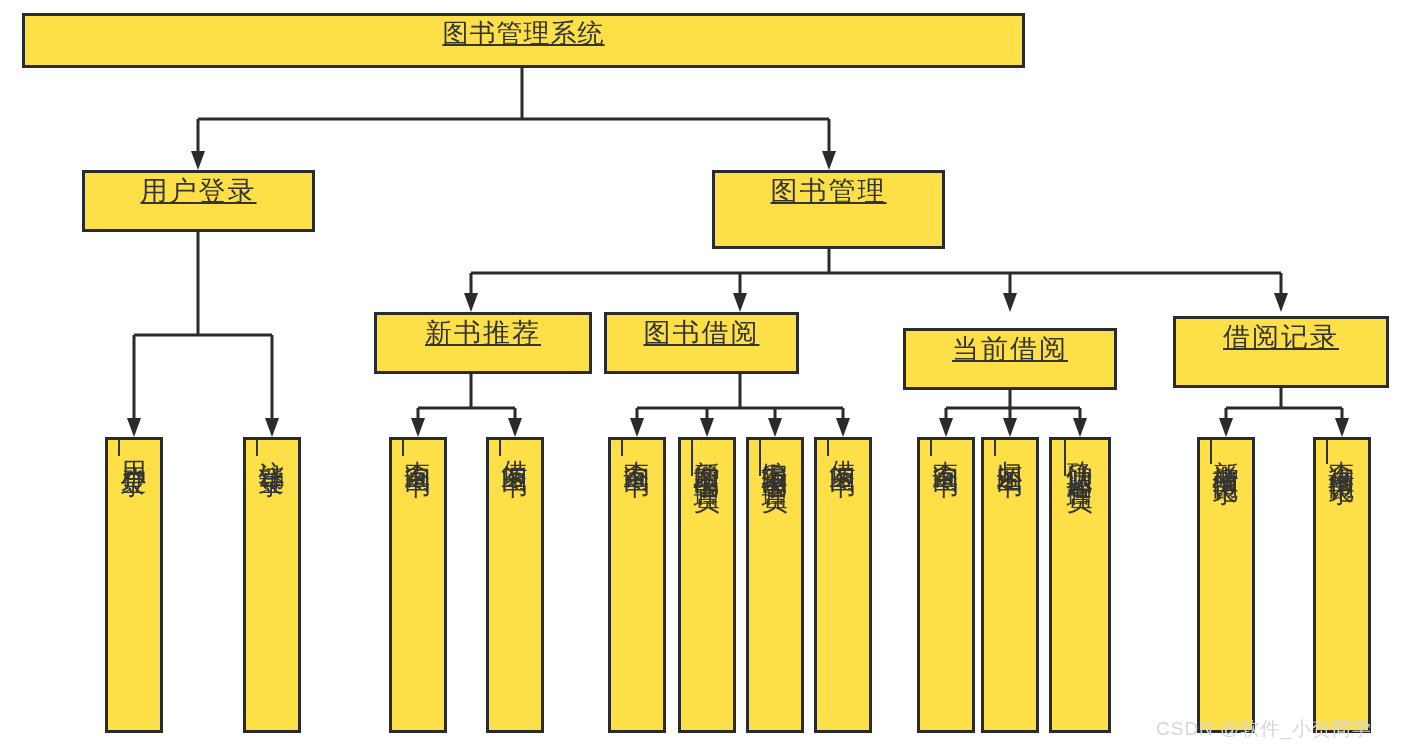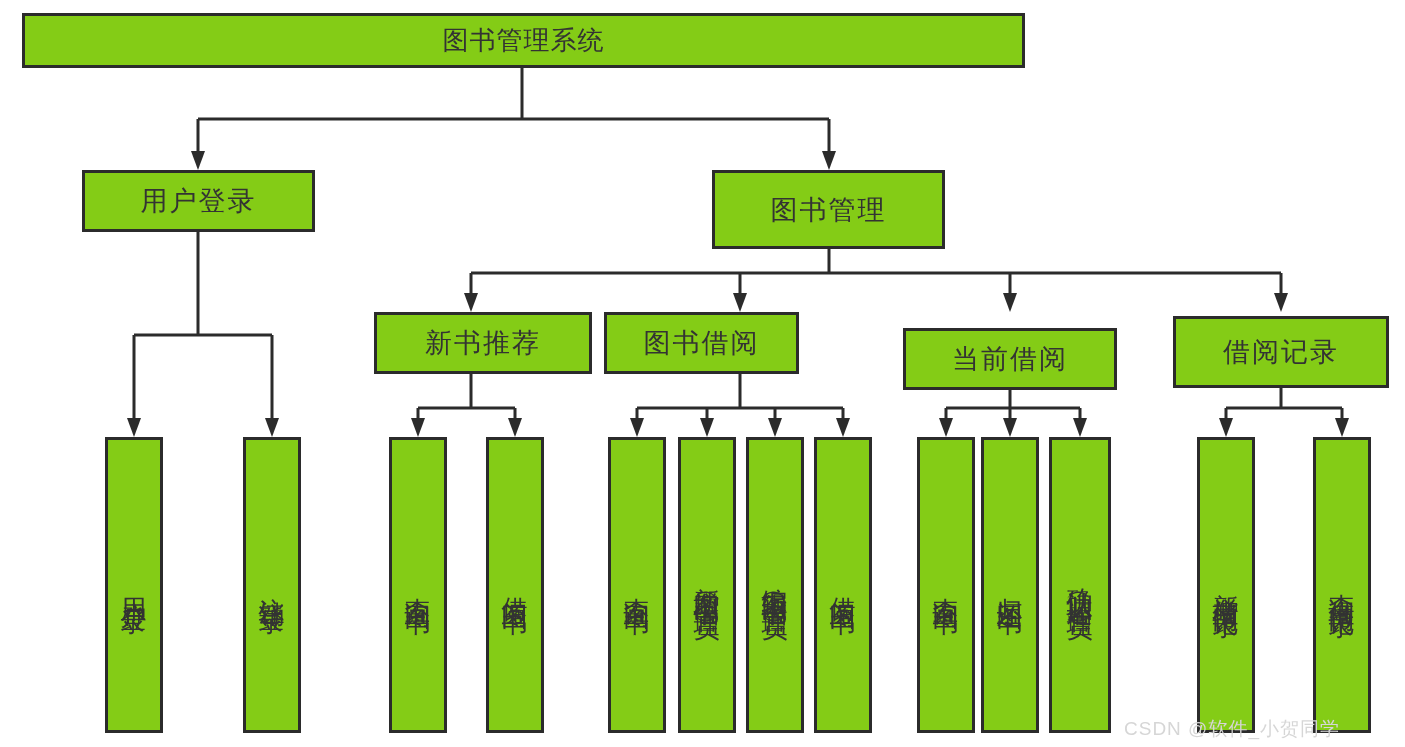--- a/index.html
+++ b/index.html
@@ -10,38 +10,39 @@
     font-family:"Liberation Sans","DejaVu Sans",sans-serif;
     overflow:hidden;
   }
   .connectors{position:absolute;left:0;top:0;z-index:1;}
   .connectors path{stroke:var(--line,#2b2b2b);stroke-width:3;fill:none;}
   .connectors polygon{fill:var(--line,#2b2b2b);stroke:none;}
   .node{
     position:absolute;
     box-sizing:border-box;
     border:3px solid var(--line,#2b2b2b);
-    background:#84cc16;
-    display:flex;align-items:center;justify-content:center;
+    background:#fde047;
+    display:flex;align-items:flex-start;justify-content:center;
     color:var(--text,#333333);
     z-index:2;
+    text-decoration:underline;
   }
   .h-label{font-size:27px;letter-spacing:2px;white-space:nowrap;}
   .root-label{font-size:26px;letter-spacing:1px;}
   .v-label{
     writing-mode:vertical-rl;
     text-orientation:mixed;
     font-size:26px;
     letter-spacing:4px;
     line-height:1;
     white-space:nowrap;
   }
   .watermark{
     position:absolute;
-    left:1124px;top:716px;
+    left:1156px;top:716px;
     font-size:19px;
     color:var(--watermark,#d6d6d6);
     z-index:3;
     white-space:nowrap;
     letter-spacing:1px;
   }
 </style>
 </head>
 <body>
 

